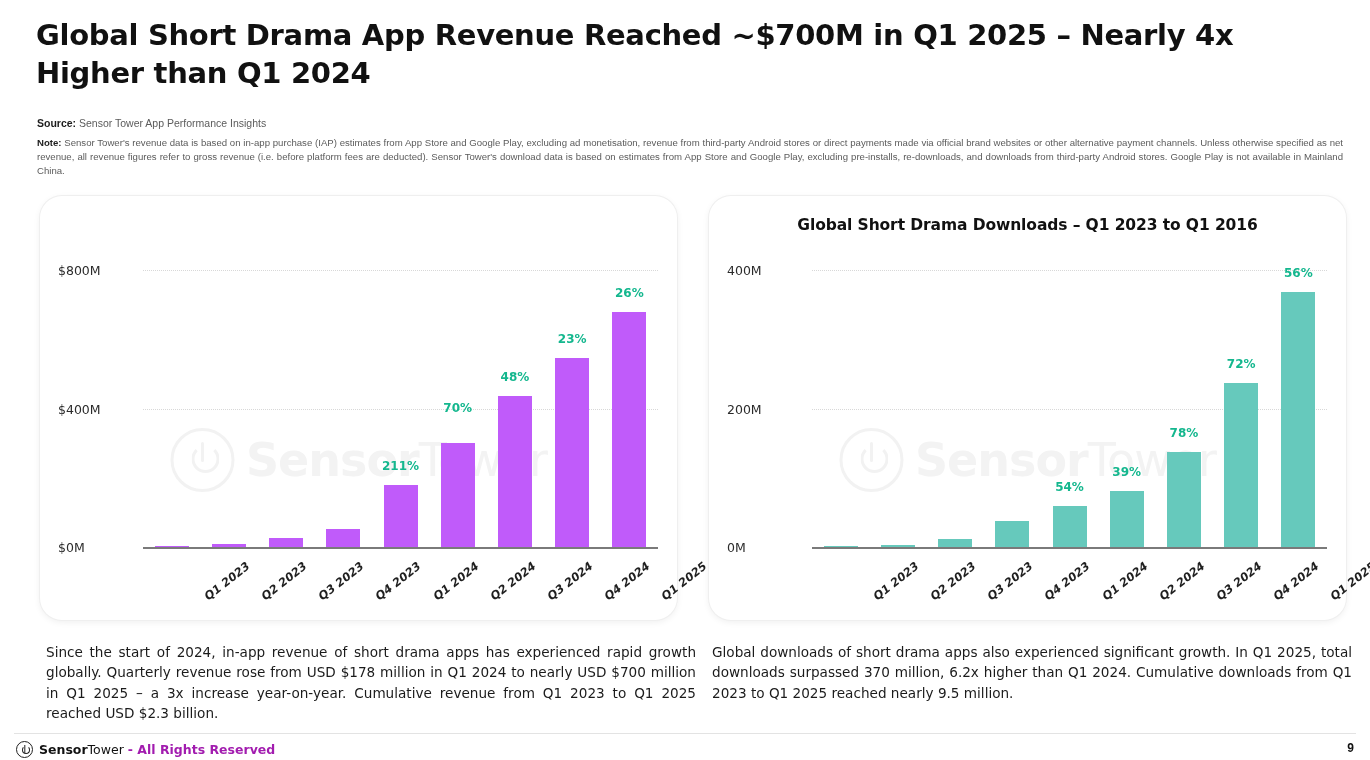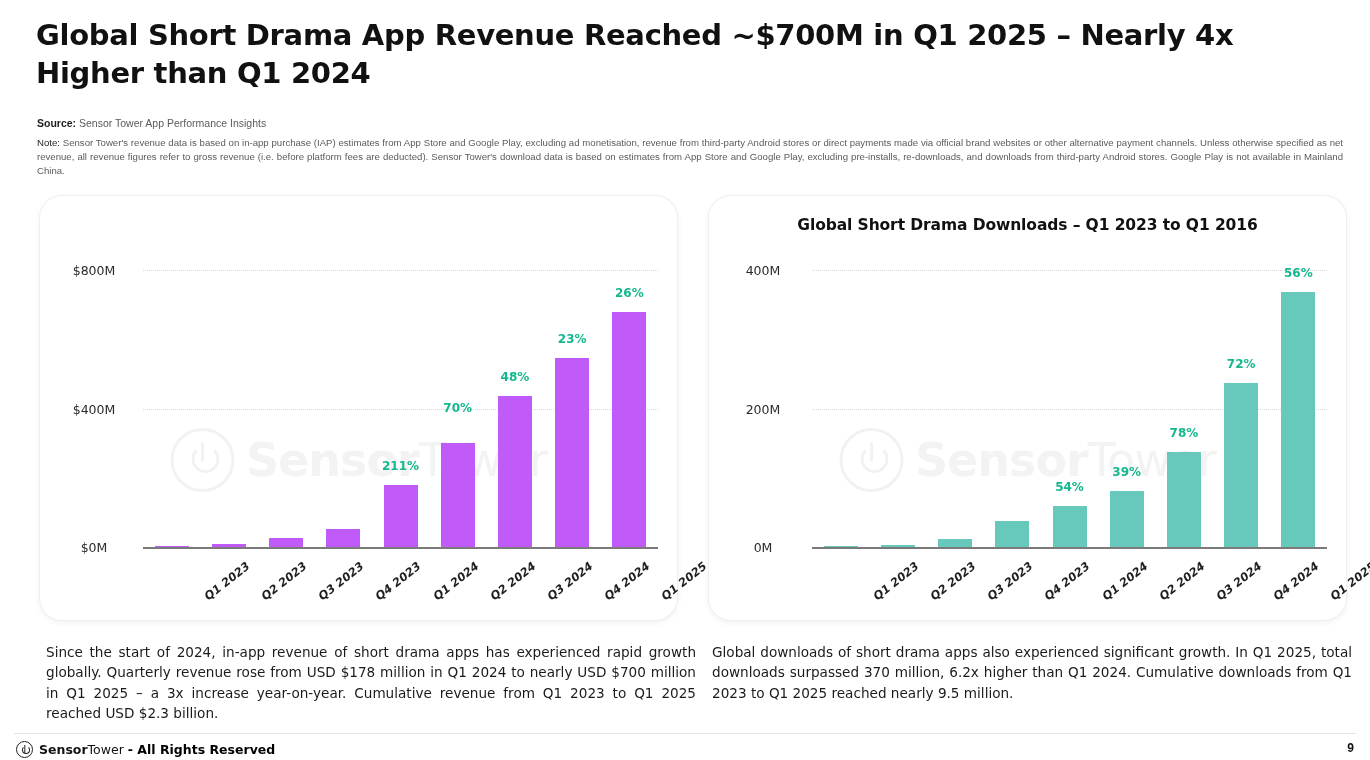--- a/index.html
+++ b/index.html
@@ -14,21 +14,21 @@
   .title{
     position:absolute;left:36px;top:16px;width:1310px;
     font-family:"DejaVu Sans","Liberation Sans",sans-serif;
     font-size:29px;font-weight:bold;line-height:1.32;
     letter-spacing:-0.3px;color:#111111;
   }
   .srcblock{position:absolute;left:37px;top:116px;width:1306px;}
   .src-line{font-size:10.5px;color:#5b5b5b;line-height:1.35;}
   .src-line b{color:#1d1d1d;font-weight:bold;}
   .note-line{font-size:9.6px;color:#5b5b5b;line-height:1.45;margin-top:6px;text-align:justify;}
-  .note-line b{color:#1d1d1d;font-weight:normal;}
+  .note-line b{color:#1d1d1d;font-weight:bold;}
 
   
   .card{
     position:absolute;top:196px;height:424px;
     background:#ffffff;border-radius:22px;
     box-shadow:0 0 0 1px #efefef, 0 2px 7px rgba(0,0,0,0.07);
   }
   #card-left{left:40px;width:637px;}
   #card-right{left:709px;width:637px;}
 
@@ -50,21 +50,21 @@
   .wm-logo::after{content:"";position:absolute;left:50%;top:14px;width:22px;height:22px;margin-left:-11px;border:3px solid #f2f2f2;border-radius:50%;border-top-color:transparent;}
   .wm-text{font-family:"DejaVu Sans","Liberation Sans",sans-serif;font-size:46px;color:#f3f3f3;white-space:nowrap;letter-spacing:-1px;}
   .wm-text b{font-weight:bold;}
   .wm-text span{font-weight:normal;}
 
   
   .gridline{position:absolute;height:0;border-top:1px dotted #d8d8d8;}
   .axisline{position:absolute;height:2px;background:#7a7a7a;}
 
   .ytick{
-    position:absolute;text-align:center;font-size:12.5px;color:#2b2b2b;
+    position:absolute;text-align:left;font-size:12.5px;color:#2b2b2b;
     font-family:"DejaVu Sans","Liberation Sans",sans-serif;
     transform:translateY(-50%);white-space:nowrap;
   }
 
   .bar{position:absolute;bottom:0;}
   .barlabel{
     position:absolute;left:50%;transform:translateX(-50%);
     font-family:"DejaVu Sans","Liberation Sans",sans-serif;
     font-size:12px;font-weight:bold;color:#14b78e;white-space:nowrap;
   }
@@ -85,21 +85,21 @@
   #caption-right{left:712px;width:640px;}
 
   
   .footer-rule{position:absolute;left:14px;top:733px;width:1342px;height:1px;background:#e3e3e3;}
   .footer{position:absolute;left:16px;top:741px;display:flex;align-items:center;gap:6px;}
   .f-logo{width:15px;height:15px;border-radius:50%;border:1.4px solid #222;position:relative;flex:none;}
   .f-logo::before{content:"";position:absolute;left:50%;top:2.5px;width:1.4px;height:8px;background:#222;transform:translateX(-50%);}
   .f-logo::after{content:"";position:absolute;left:50%;top:3.5px;width:6px;height:6px;margin-left:-3px;border:1.4px solid #222;border-radius:50%;border-top-color:transparent;}
   .f-text{font-size:12.5px;color:#111;font-family:"DejaVu Sans","Liberation Sans",sans-serif;white-space:nowrap;}
   .f-text b{font-weight:bold;}
-  .f-rights{color:#000000;font-weight:bold;}
+  .f-rights{color:#a21caf;font-weight:bold;}
   .pagenum{position:absolute;right:16px;top:741px;font-size:12px;font-weight:bold;color:#111;}
 </style>
 </head>
 <body>
 
 <div class="slide">
 
   <div class="title">Global Short Drama App Revenue Reached ~$700M in Q1 2025 – Nearly 4x Higher than Q1 2024</div>
 
   <div class="srcblock">

